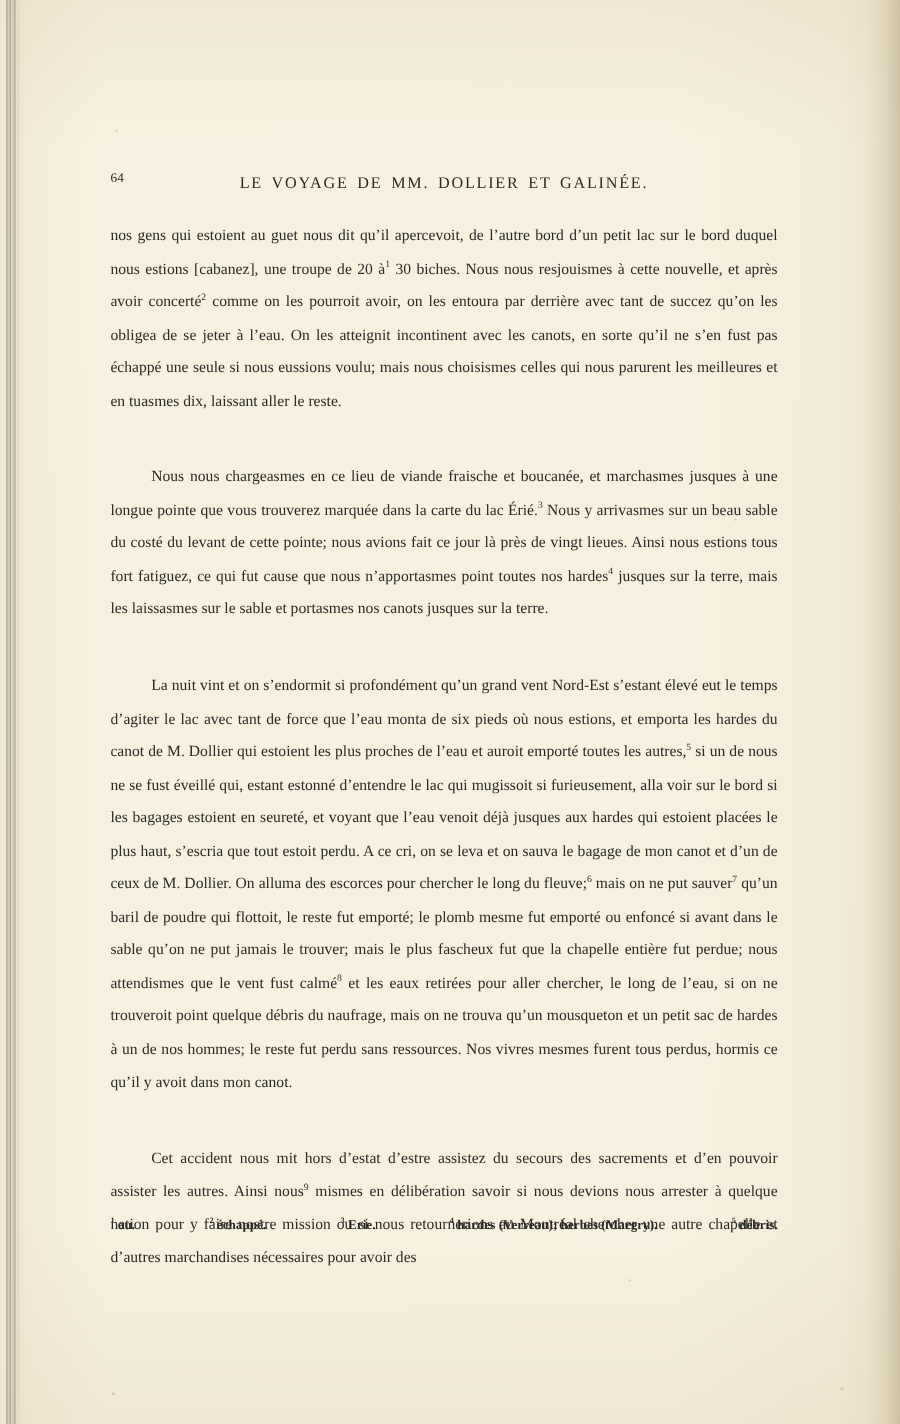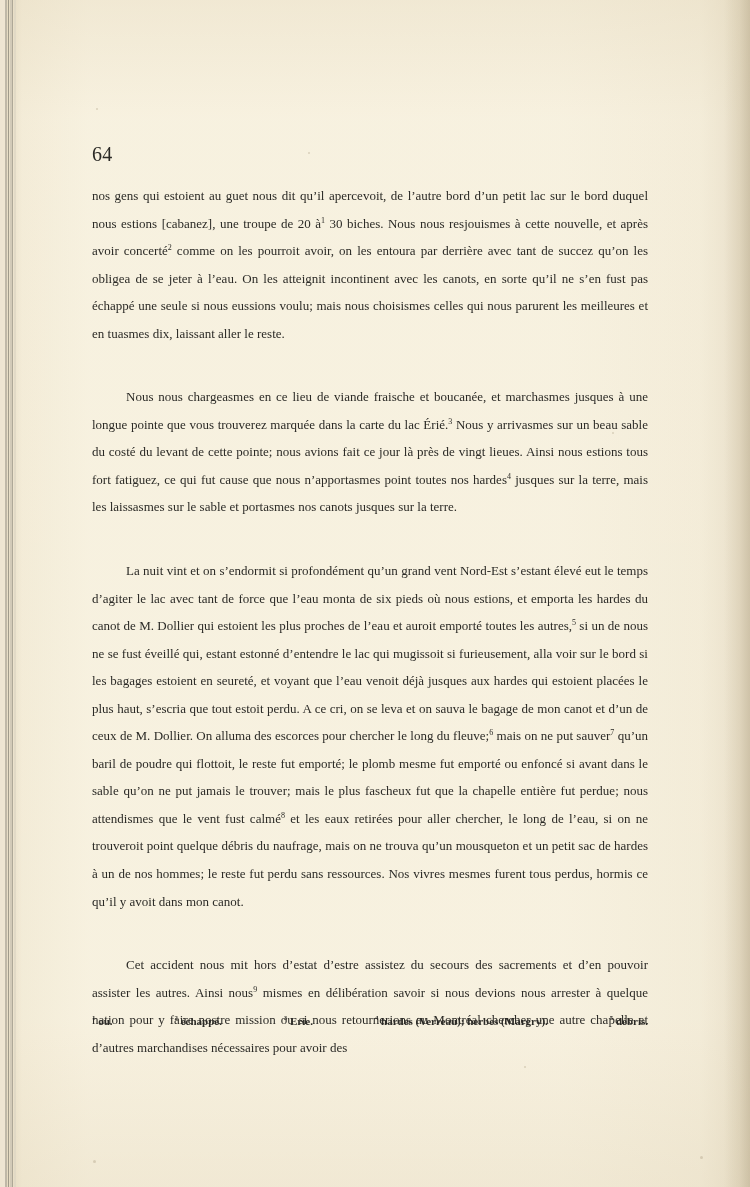--- a/index.html
+++ b/index.html
@@ -73,21 +73,21 @@
     position: absolute;
     top: 143px;
     left: 0;
     width: 556px;
     height: 20px;
   }
   .folio {
     position: absolute;
     left: 0;
     top: 0;
-    font-size: 20px;
+    font-size: 11px;
     letter-spacing: 0.2px;
   }
   .head-title {
     position: absolute;
     left: 0;
     top: 2px;
     width: 556px;
     text-align: center;
     font-size: 13.5px;
     letter-spacing: 1.45px;
@@ -168,20 +168,21 @@
   <div class="speck" style="left:612px;top:432px;width:2px;height:2px;"></div>
   <div class="speck" style="left:131px;top:709px;width:2px;height:2px;"></div>
   <div class="speck" style="left:524px;top:1066px;width:2px;height:2px;"></div>
   <div class="speck" style="left:700px;top:1156px;width:3px;height:3px;"></div>
   <div class="speck" style="left:93px;top:1160px;width:3px;height:3px;"></div>
 
   <div class="content">
 
     <div class="running-head">
       <span class="folio">64</span>
+      <span class="head-title">LE VOYAGE DE MM. DOLLIER ET GALINÉE.</span>
     </div>
 
     <div class="body-text" id="body-text">
         <p>nos gens qui estoient au guet nous dit qu’il apercevoit, de l’autre bord d’un petit lac sur le bord duquel nous estions [cabanez], une troupe de 20 à<sup>1</sup> 30 biches.  Nous nous resjouismes à cette nouvelle, et après avoir concerté<sup>2</sup> comme on les pourroit avoir, on les entoura par derrière avec tant de succez qu’on les obligea de se jeter à l’eau.  On les atteignit incontinent avec les canots, en sorte qu’il ne s’en fust pas échappé une seule si nous eussions voulu; mais nous choisismes celles qui nous parurent les meilleures et en tuasmes dix, laissant aller le reste.</p>
         <p class="indent">Nous nous chargeasmes en ce lieu de viande fraische et boucanée, et marchasmes jusques à une longue pointe que vous trouverez marquée dans la carte du lac Érié.<sup>3</sup>  Nous y arrivasmes sur un beau sable du costé du levant de cette pointe; nous avions fait ce jour là près de vingt lieues.  Ainsi nous estions tous fort fatiguez, ce qui fut cause que nous n’apportasmes point toutes nos hardes<sup>4</sup> jusques sur la terre, mais les laissasmes sur le sable et portasmes nos canots jusques sur la terre.</p>
         <p class="indent">La nuit vint et on s’endormit si profondément qu’un grand vent Nord-Est s’estant élevé eut le temps d’agiter le lac avec tant de force que l’eau monta de six pieds où nous estions, et emporta les hardes du canot de M. Dollier qui estoient les plus proches de l’eau et auroit emporté toutes les autres,<sup>5</sup> si un de nous ne se fust éveillé qui, estant estonné d’entendre le lac qui mugissoit si furieusement, alla voir sur le bord si les bagages estoient en seureté, et voyant que l’eau venoit déjà jusques aux hardes qui estoient placées le plus haut, s’escria que tout estoit perdu.  A ce cri, on se leva et on sauva le bagage de mon canot et d’un de ceux de M. Dollier.  On alluma des escorces pour chercher le long du fleuve;<sup>6</sup> mais on ne put sauver<sup>7</sup> qu’un baril de poudre qui flottoit, le reste fut emporté; le plomb mesme fut emporté ou enfoncé si avant dans le sable qu’on ne put jamais le trouver; mais le plus fascheux fut que la chapelle entière fut perdue; nous attendismes que le vent fust calmé<sup>8</sup> et les eaux retirées pour aller chercher, le long de l’eau, si on ne trouveroit point quelque débris du naufrage, mais on ne trouva qu’un mousqueton et un petit sac de hardes à un de nos hommes; le reste fut perdu sans ressources.  Nos vivres mesmes furent tous perdus, hormis ce qu’il y avoit dans mon canot.</p>
         <p class="indent">Cet accident nous mit hors d’estat d’estre assistez du secours des sacrements et d’en pouvoir assister les autres.  Ainsi nous<sup>9</sup> mismes en délibération savoir si nous devions nous arrester à quelque nation pour y faire nostre mission ou si nous retournerions au Montréal chercher une autre chapelle et d’autres marchandises nécessaires pour avoir des</p>
       </div>
 
     <div class="footnotes" id="footnotes">

